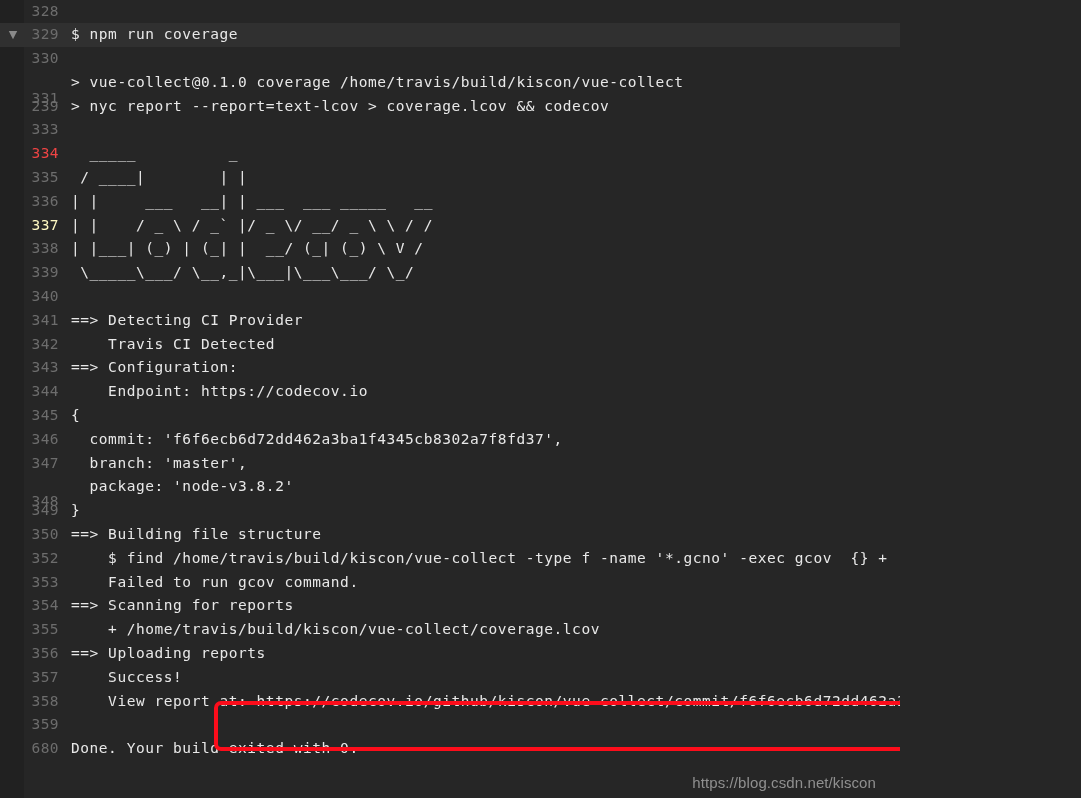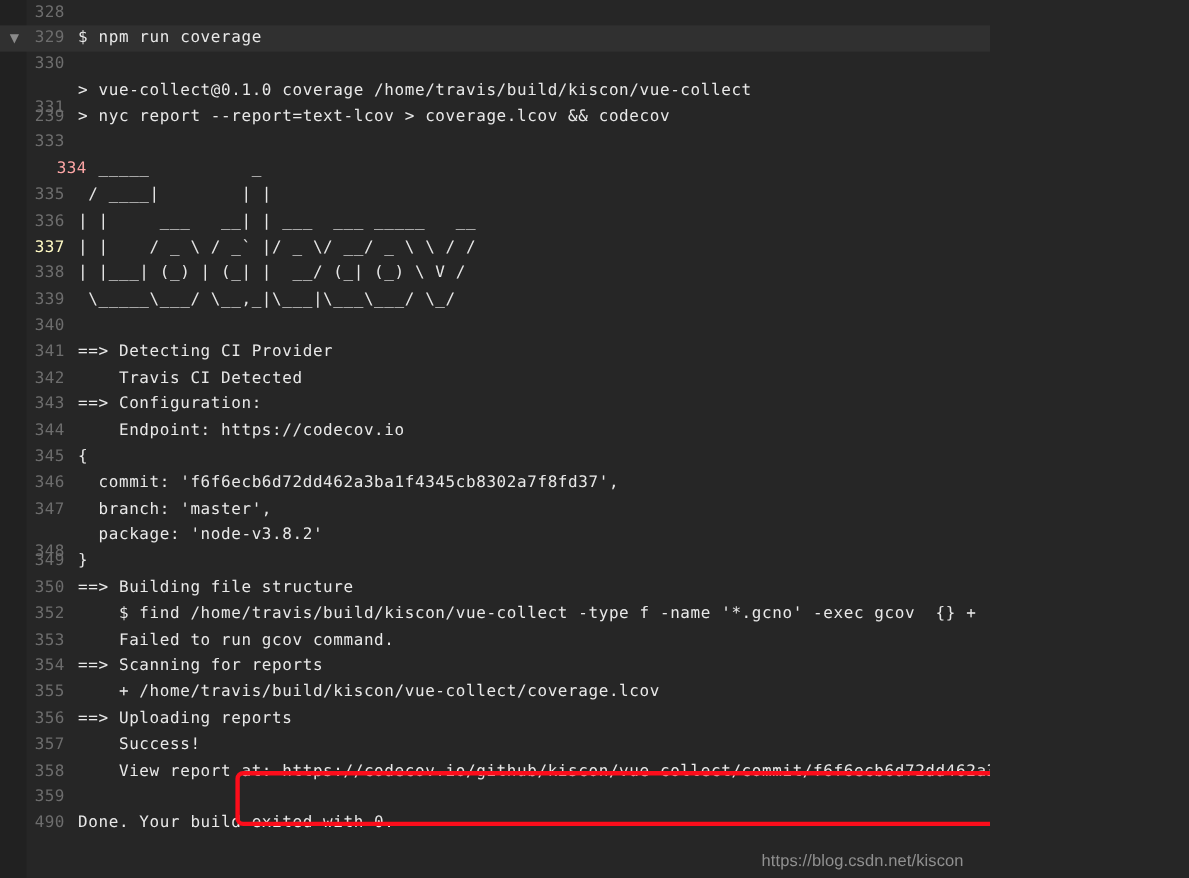--- a/index.html
+++ b/index.html
@@ -117,21 +117,21 @@
 
   <div id="fold-gutter"></div>
 
   <div id="log-lines" style="top: -0.5px;">
       <div class="log-row"><div class="line-no" style="color: rgb(109, 109, 109);">328</div><div class="line-text" style="color: rgb(232, 232, 232);"></div></div>
       <div class="log-row highlight" style="background: rgb(48, 48, 48);"><div class="fold-arrow">▼</div><div class="line-no" style="color: rgb(109, 109, 109);">329</div><div class="line-text" style="color: rgb(232, 232, 232);">$ npm run coverage</div></div>
       <div class="log-row"><div class="line-no" style="color: rgb(109, 109, 109);">330</div><div class="line-text" style="color: rgb(232, 232, 232);"></div></div>
       <div class="log-row"><div class="line-no" style="color: rgb(109, 109, 109); margin-top: 16px;">331</div><div class="line-text" style="color: rgb(232, 232, 232);">&gt; vue-collect@0.1.0 coverage /home/travis/build/kiscon/vue-collect</div></div>
       <div class="log-row"><div class="line-no" style="color: rgb(109, 109, 109);">239</div><div class="line-text" style="color: rgb(232, 232, 232);">&gt; nyc report --report=text-lcov &gt; coverage.lcov &amp;&amp; codecov</div></div>
       <div class="log-row"><div class="line-no" style="color: rgb(109, 109, 109);">333</div><div class="line-text" style="color: rgb(232, 232, 232);"></div></div>
-      <div class="log-row"><div class="line-no" style="color: #fca5a5; margin-left: 20px;">334</div><div class="line-text" style="color: rgb(232, 232, 232);">  _____          _</div></div>
+      <div class="log-row"><div class="line-no" style="color: #ef4444;">334</div><div class="line-text" style="color: rgb(232, 232, 232);">  _____          _</div></div>
       <div class="log-row"><div class="line-no" style="color: rgb(109, 109, 109);">335</div><div class="line-text" style="color: rgb(232, 232, 232);"> / ____|        | |</div></div>
       <div class="log-row"><div class="line-no" style="color: rgb(109, 109, 109);">336</div><div class="line-text" style="color: rgb(232, 232, 232);">| |     ___   __| | ___  ___ _____   __</div></div>
       <div class="log-row"><div class="line-no" style="color: #fef9c3;">337</div><div class="line-text" style="color: rgb(232, 232, 232);">| |    / _ \ / _` |/ _ \/ __/ _ \ \ / /</div></div>
       <div class="log-row"><div class="line-no" style="color: rgb(109, 109, 109);">338</div><div class="line-text" style="color: rgb(232, 232, 232);">| |___| (_) | (_| |  __/ (_| (_) \ V /</div></div>
       <div class="log-row"><div class="line-no" style="color: rgb(109, 109, 109);">339</div><div class="line-text" style="color: rgb(232, 232, 232);"> \_____\___/ \__,_|\___|\___\___/ \_/</div></div>
       <div class="log-row"><div class="line-no" style="color: rgb(109, 109, 109);">340</div></div>
       <div class="log-row"><div class="line-no" style="color: rgb(109, 109, 109);">341</div><div class="line-text" style="color: rgb(232, 232, 232);">==&gt; Detecting CI Provider</div></div>
       <div class="log-row"><div class="line-no" style="color: rgb(109, 109, 109);">342</div><div class="line-text" style="color: rgb(232, 232, 232);">    Travis CI Detected</div></div>
       <div class="log-row"><div class="line-no" style="color: rgb(109, 109, 109);">343</div><div class="line-text" style="color: rgb(232, 232, 232);">==&gt; Configuration:</div></div>
       <div class="log-row"><div class="line-no" style="color: rgb(109, 109, 109);">344</div><div class="line-text" style="color: rgb(232, 232, 232);">    Endpoint: https://codecov.io</div></div>
@@ -142,20 +142,20 @@
       <div class="log-row"><div class="line-no" style="color: rgb(109, 109, 109);">349</div><div class="line-text" style="color: rgb(232, 232, 232);">}</div></div>
       <div class="log-row"><div class="line-no" style="color: rgb(109, 109, 109);">350</div><div class="line-text" style="color: rgb(232, 232, 232);">==&gt; Building file structure</div></div>
       <div class="log-row"><div class="line-no" style="color: rgb(109, 109, 109);">352</div><div class="line-text" style="color: rgb(232, 232, 232);">    $ find /home/travis/build/kiscon/vue-collect -type f -name '*.gcno' -exec gcov  {} +</div></div>
       <div class="log-row"><div class="line-no" style="color: rgb(109, 109, 109);">353</div><div class="line-text" style="color: rgb(232, 232, 232);">    Failed to run gcov command.</div></div>
       <div class="log-row"><div class="line-no" style="color: rgb(109, 109, 109);">354</div><div class="line-text" style="color: rgb(232, 232, 232);">==&gt; Scanning for reports</div></div>
       <div class="log-row"><div class="line-no" style="color: rgb(109, 109, 109);">355</div><div class="line-text" style="color: rgb(232, 232, 232);">    + /home/travis/build/kiscon/vue-collect/coverage.lcov</div></div>
       <div class="log-row"><div class="line-no" style="color: rgb(109, 109, 109);">356</div><div class="line-text" style="color: rgb(232, 232, 232);">==&gt; Uploading reports</div></div>
       <div class="log-row"><div class="line-no" style="color: rgb(109, 109, 109);">357</div><div class="line-text" style="color: rgb(232, 232, 232);">    Success!</div></div>
       <div class="log-row"><div class="line-no" style="color: rgb(109, 109, 109);">358</div><div class="line-text" style="color: rgb(232, 232, 232);">    View report at: https://codecov.io/github/kiscon/vue-collect/commit/f6f6ecb6d72dd462a3ba1f4345cb8302a7f8fd37</div></div>
       <div class="log-row"><div class="line-no" style="color: rgb(109, 109, 109);">359</div><div class="line-text" style="color: rgb(232, 232, 232);"></div></div>
-      <div class="log-row"><div class="line-no" style="color: rgb(109, 109, 109);">490</div><div class="line-text" style="color: rgb(232, 232, 232);">Done. Your build exited with 0.</div></div>
+      <div class="log-row"><div class="line-no" style="color: rgb(109, 109, 109);">680</div><div class="line-text" style="color: rgb(232, 232, 232);">Done. Your build exited with 0.</div></div>
     </div>
 
   <div id="highlight-box" style="border-color: rgb(252, 13, 27);"></div>
 
   <div id="watermark">https://blog.csdn.net/kiscon</div>
 
 </div>
 
 </body></html>

